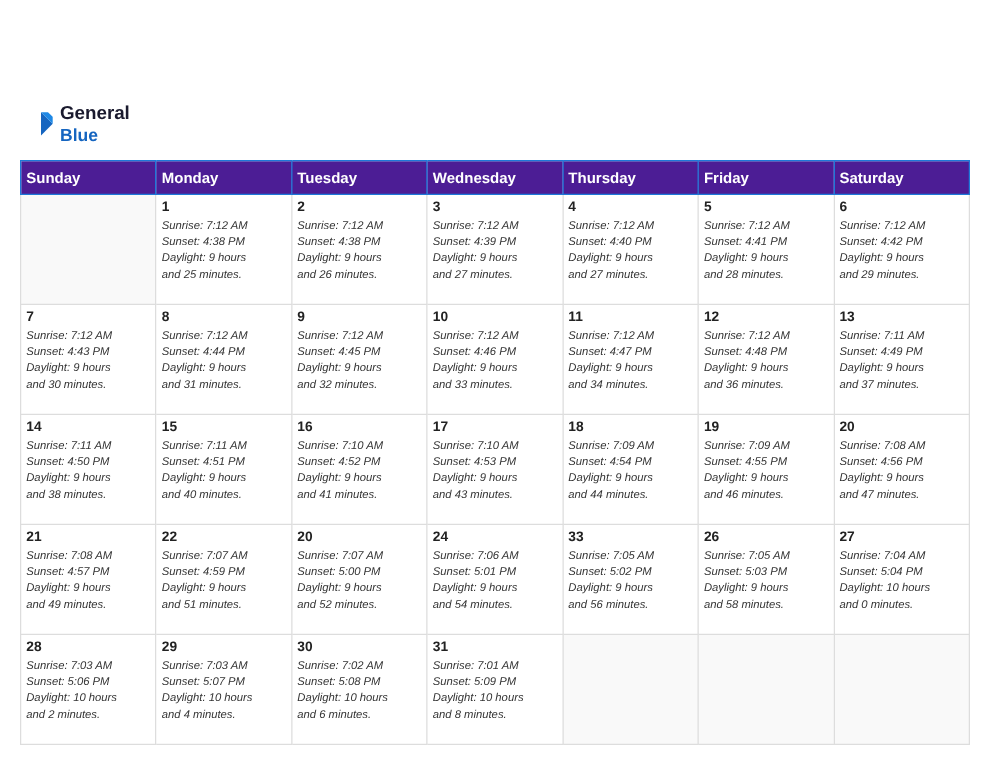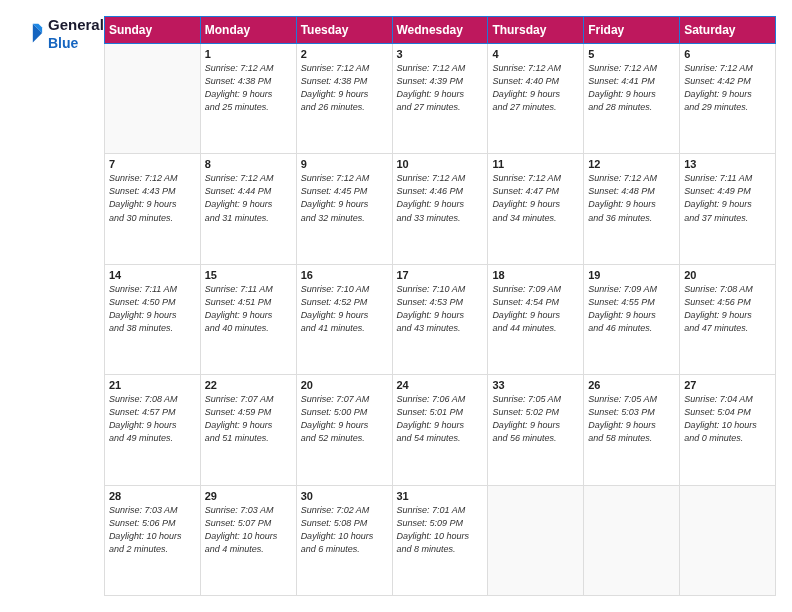--- a/index.html
+++ b/index.html
@@ -8,20 +8,21 @@
       height: 612px;
       font-family: Arial, sans-serif;
       background: #fff;
       overflow: hidden;
     }
     .page {
       width: 792px;
       height: 612px;
       padding: 16px;
       display: flex;
+      flex-direction: column;
       justify-content: flex-end;
     }
     .header {
       display: flex;
       justify-content: space-between;
       align-items: flex-start;
       margin-bottom: 10px;
     }
     .logo {
       display: flex;
@@ -45,21 +46,21 @@
       font-size: 14px;
       color: #555;
       margin-top: 2px;
     }
     table {
       width: 100%;
       border-collapse: collapse;
       table-layout: fixed;
     }
     thead tr th {
-      background: #be185d;
+      background: #4c1d95;
       color: #fff;
       font-size: 12px;
       font-weight: bold;
       padding: 6px 4px;
       text-align: left;
       border: 1px solid #1e78d8;
     }
     tbody tr td {
       border: 1px solid #ddd;
       vertical-align: top;

